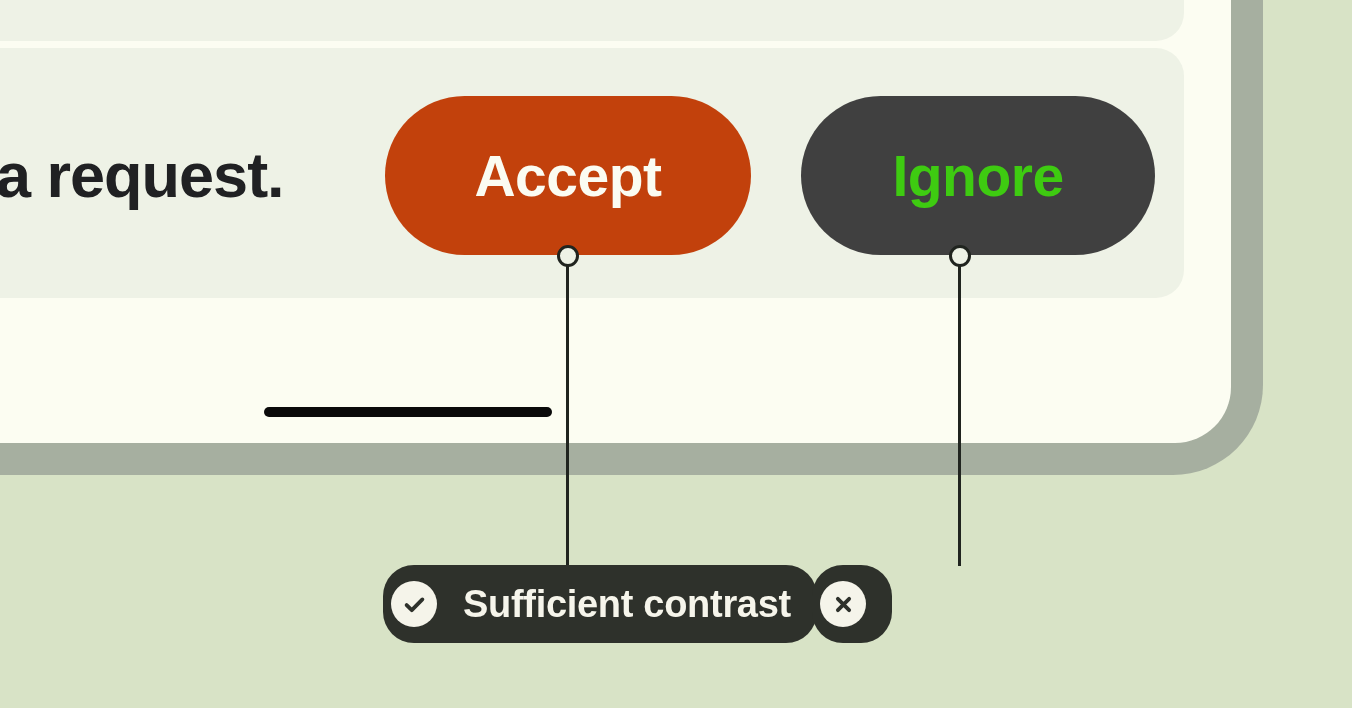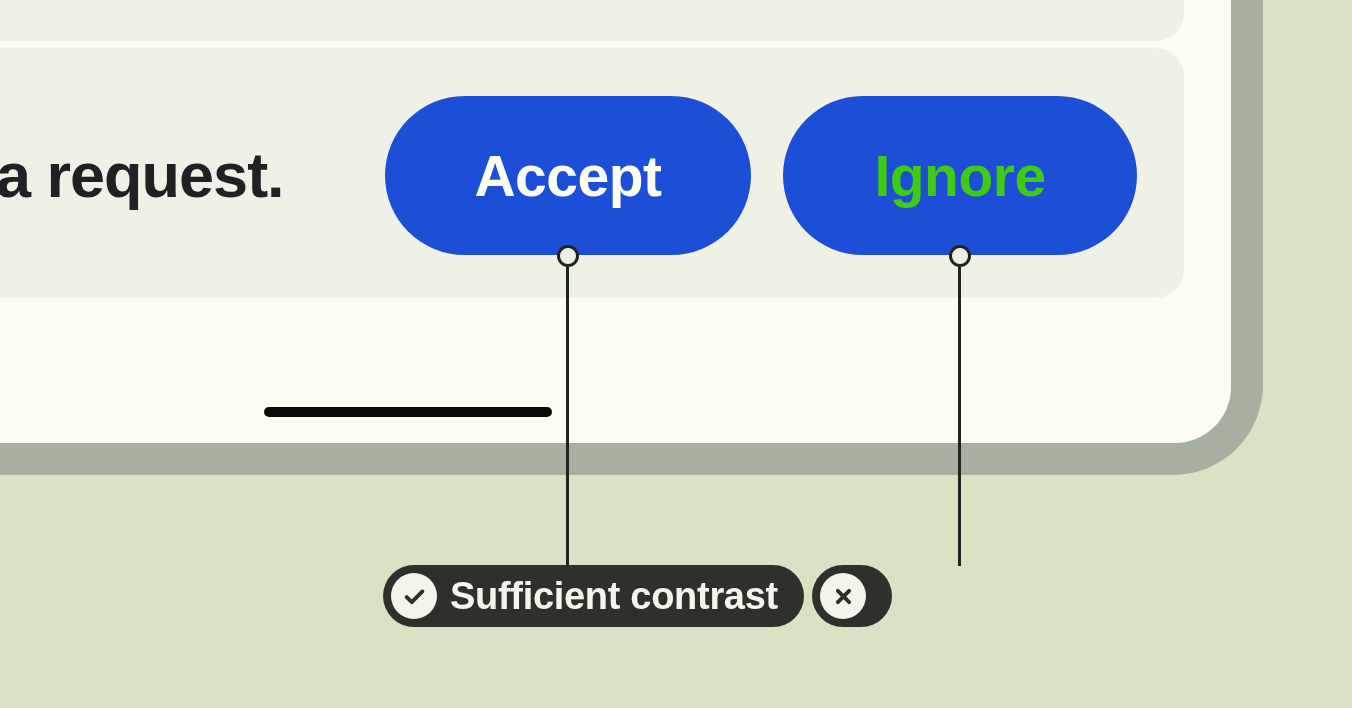--- a/index.html
+++ b/index.html
@@ -37,22 +37,22 @@
     color:#202123;z-index:4;white-space:nowrap;
   }
 
   .pill-btn{
     top:96px;height:159px;border-radius:80px;
     display:flex;align-items:center;justify-content:center;
     font-size:57px;font-weight:700;letter-spacing:-0.5px;
     z-index:4;border:none;cursor:pointer;
     font-family:"Liberation Sans", sans-serif;
   }
-  .btn-accept{left:385px;width:366px;background:#1d4ed8;color:#fbfcf2;}
-  .btn-ignore{left:783px;width:354px;background:#1d4ed8;color:#3ecb11;}
+  .btn-accept{left:385px;width:366px;background:#c2410c;color:#fbfcf2;}
+  .btn-ignore{left:801px;width:354px;background:#404040;color:#3ecb11;}
 
   .divider-bar{
     left:264px;top:407px;width:288px;height:10px;
     background:#0a0a0a;border-radius:6px;z-index:4;
   }
 
   .callout-line{
     width:3px;top:256px;height:310px;
     background:#20241f;z-index:5;
   }
@@ -61,24 +61,24 @@
 
   .callout-dot{
     width:22px;height:22px;border-radius:50%;
     background:#eef2e6;border:3px solid #20241f;
     box-sizing:border-box;top:245px;z-index:6;
   }
   .dot-left{left:557px;}
   .dot-right{left:949px;}
 
   .annot-pill{
-    top:565px;height:62px;border-radius:31px;
+    top:565px;height:78px;border-radius:31px;
     background:#2e312b;
     display:inline-flex;align-items:center;
-    padding:0 26px 0 8px;gap:13px;
+    padding:0 26px 0 8px;gap:26px;
     z-index:6;white-space:nowrap;
   }
   .pill-sufficient{left:383px;}
   .pill-poor{left:812px;}
   .annot-badge{
     width:46px;height:46px;border-radius:50%;
     background:#f5f4ea;flex:0 0 auto;
     display:flex;align-items:center;justify-content:center;
   }
   .annot-label{

